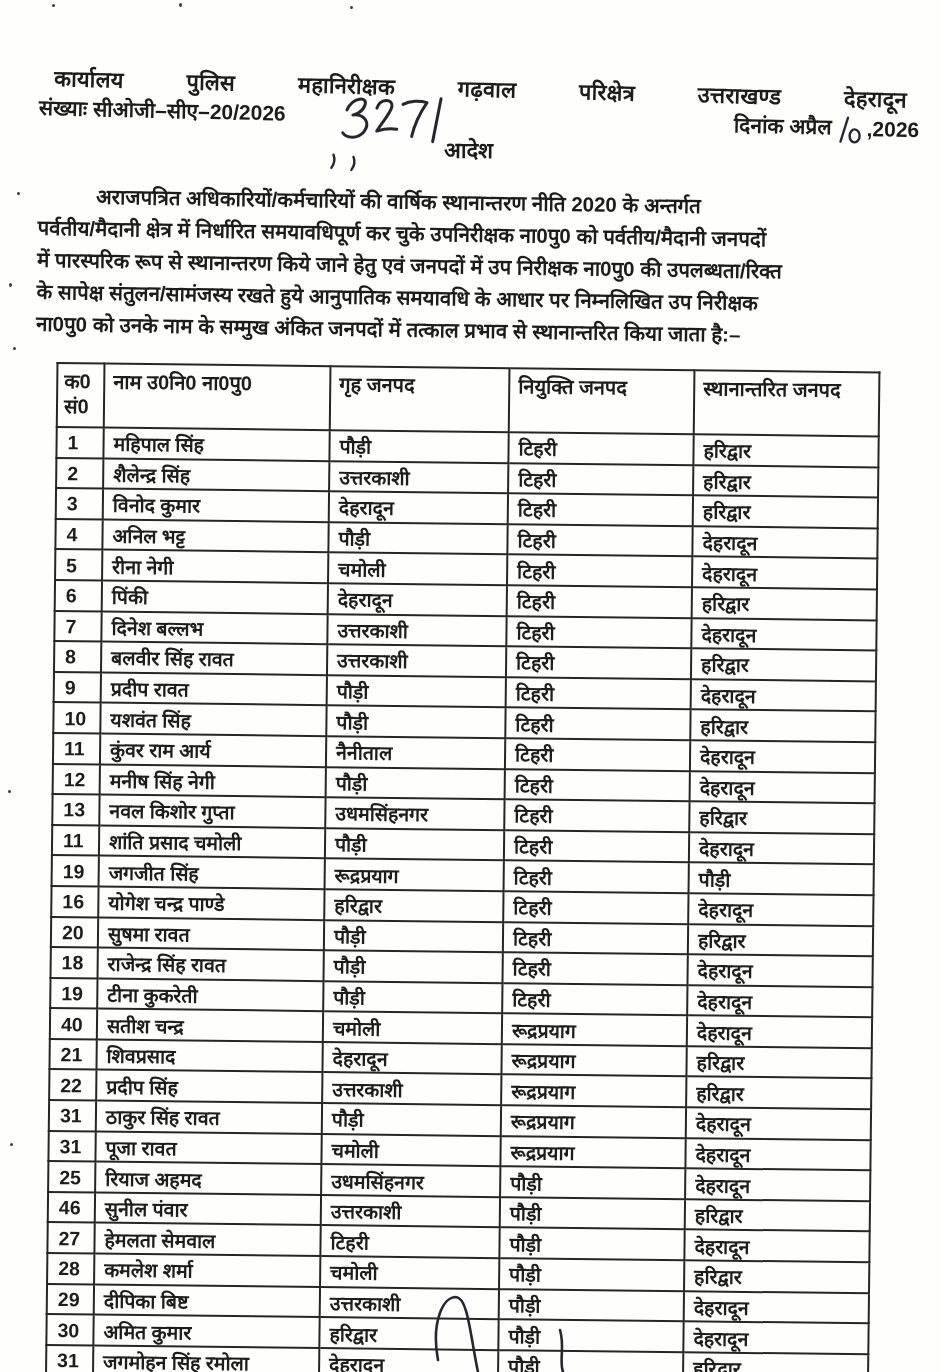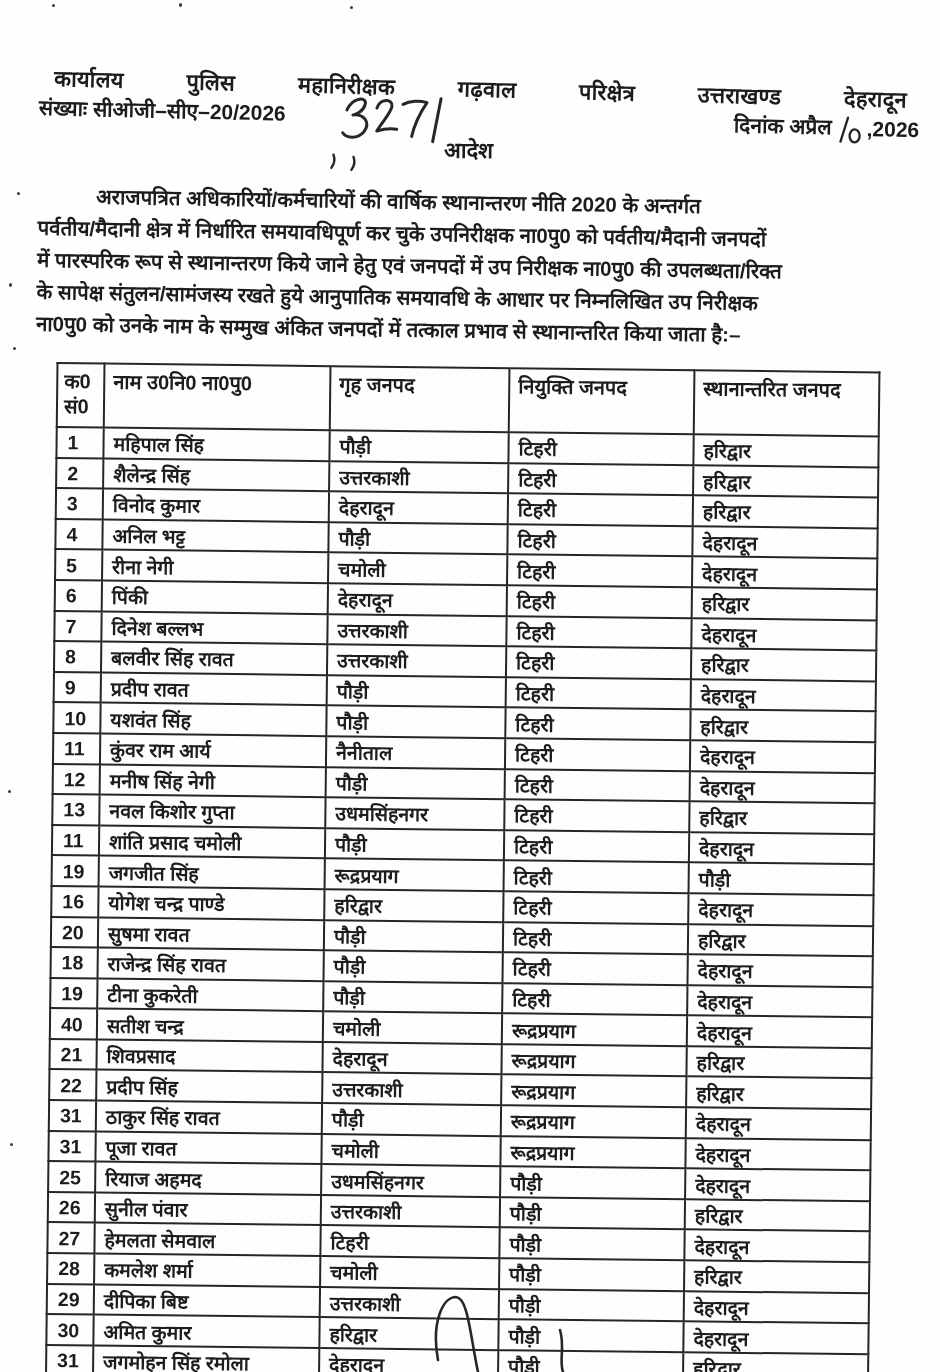--- a/index.html
+++ b/index.html
@@ -331,21 +331,21 @@
               <td class="c-transferred-district">देहरादून</td>
             </tr>
             <tr>
               <td class="c-serial">25</td>
               <td class="c-name">रियाज अहमद</td>
               <td class="c-home-district">उधमसिंहनगर</td>
               <td class="c-posting-district">पौड़ी</td>
               <td class="c-transferred-district">देहरादून</td>
             </tr>
             <tr>
-              <td class="c-serial">26</td>
+              <td class="c-serial">46</td>
               <td class="c-name">सुनील पंवार</td>
               <td class="c-home-district">उत्तरकाशी</td>
               <td class="c-posting-district">पौड़ी</td>
               <td class="c-transferred-district">हरिद्वार</td>
             </tr>
             <tr>
               <td class="c-serial">27</td>
               <td class="c-name">हेमलता सेमवाल</td>
               <td class="c-home-district">टिहरी</td>
               <td class="c-posting-district">पौड़ी</td>

